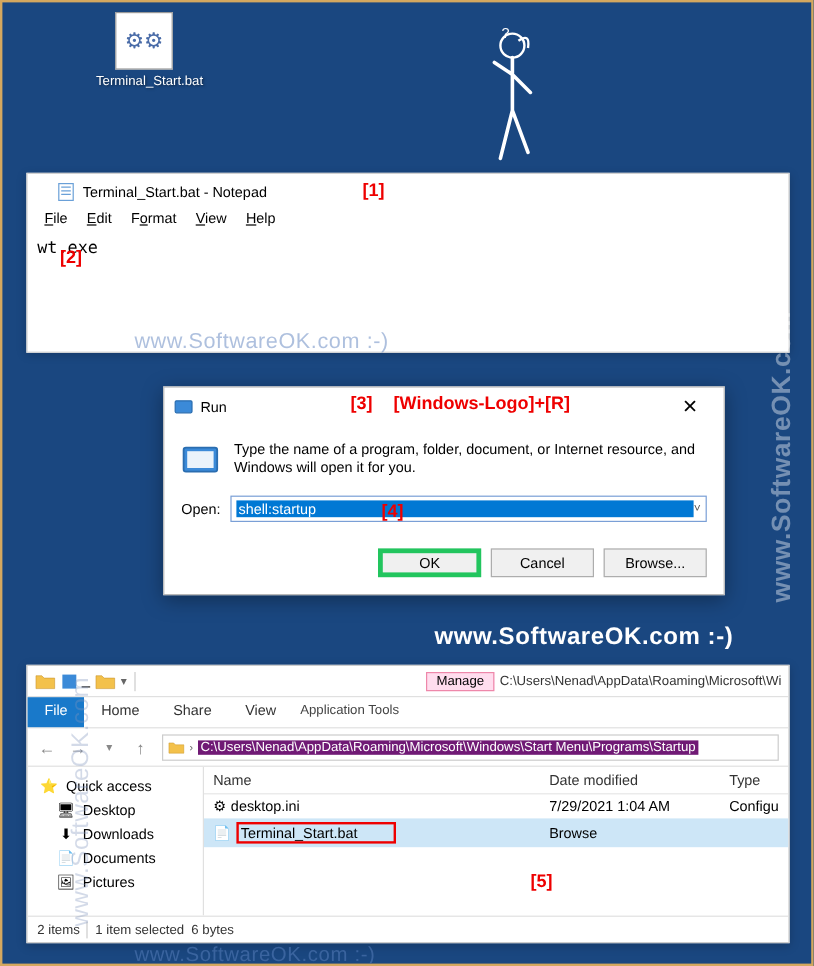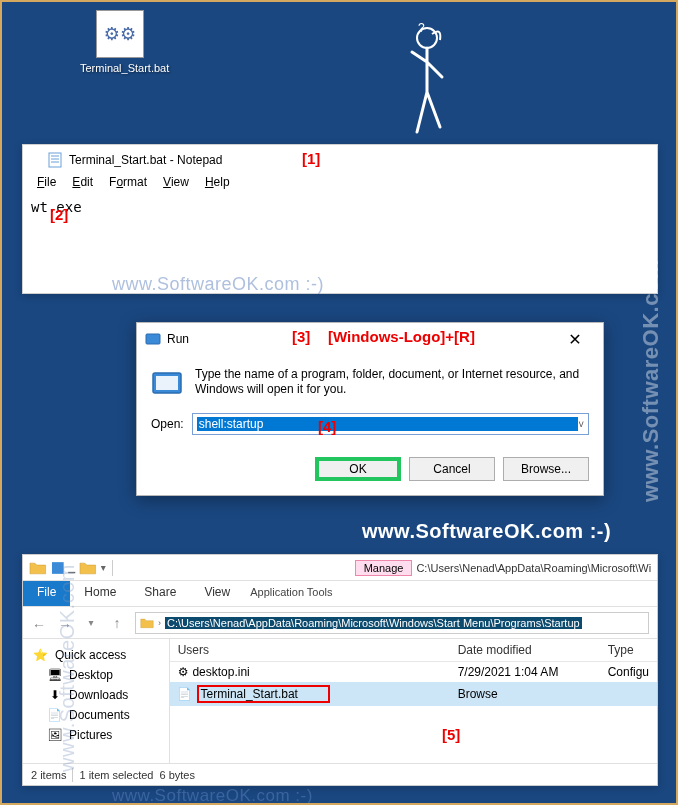--- a/index.html
+++ b/index.html
@@ -51,21 +51,21 @@
 .explorer { position: absolute; top: 552px; left: 20px; width: 636px; height: 232px; background: #fff; border: 1px solid #ccc; box-shadow: 0 2px 8px rgba(0,0,0,.2); display: flex; flex-direction: column; }
 .explorer .qat { height: 26px; display: flex; align-items: center; padding: 0 6px; gap: 4px; border-bottom: 1px solid #e0e0e0; }
 .explorer .qat .folder-icon { width: 18px; height: 18px; }
 .explorer .tabs { height: 26px; display: flex; align-items: stretch; border-bottom: 1px solid #e0e0e0; font-size: 12px; }
 .explorer .tabs .ftab { padding: 4px 14px; background: #1979ca; color: #fff; }
 .explorer .tabs .tab { padding: 4px 14px; color: #333; cursor: pointer; }
 .explorer .appt { margin-left: 6px; font-size: 11px; padding-top: 5px; color: #444;}
 .explorer .navbar { height: 32px; display: flex; align-items: center; gap: 10px; padding: 0 8px; border-bottom: 1px solid #e0e0e0; }
 .explorer .navbar .navbtn { color: #888; font-size: 14px; cursor: pointer; width: 16px; text-align: center; }
 .explorer .navbar .addr { flex: 1; height: 22px; border: 1px solid #ccc; display: flex; align-items: center; padding: 0 4px; font-size: 11px; }
-.explorer .navbar .addr .sel { background: #0c4a6e; color: #fff; padding: 0 2px; white-space: nowrap; overflow: hidden; }
+.explorer .navbar .addr .sel { background: #701a75; color: #fff; padding: 0 2px; white-space: nowrap; overflow: hidden; }
 .explorer .main { flex: 1; display: flex; overflow: hidden; }
 .explorer .sidebar { width: 172px; border-right: 1px solid #e0e0e0; padding: 6px 4px; font-size: 12px; }
 .explorer .sidebar .sb-item { display: flex; align-items: center; gap: 6px; padding: 2px 6px; cursor: pointer; }
 .explorer .sidebar .sb-item .ico { width: 16px; height: 16px; display: inline-flex; align-items: center; justify-content: center; }
 .explorer .sidebar .sb-group { padding-left: 14px; }
 .explorer .filepane { flex: 1; display: flex; flex-direction: column; }
 .explorer .cols { display: flex; font-size: 12px; border-bottom: 1px solid #e6e6e6; }
 .explorer .cols div { padding: 4px 8px; color: #333; }
 .explorer .cols .c-name { flex: 0 0 280px; }
 .explorer .cols .c-date { flex: 0 0 150px; }
@@ -212,21 +212,21 @@
             <span>Documents</span>
           </div>
         <div class="sb-item">
             <span class="ico">🖼</span>
             <span>Pictures</span>
           </div>
       </div>
     </div>
     <div class="filepane">
       <div class="cols">
-        <div class="c-name">Users</div>
+        <div class="c-name">Name</div>
         <div class="c-date">Date modified</div>
         <div class="c-type">Type</div>
       </div>
       <div class="rows">
         <div class="row">
           <div class="c-name">
               <span>⚙</span>
               <span>desktop.ini</span>
             </div>
           <div class="c-date">7/29/2021 1:04 AM</div>

